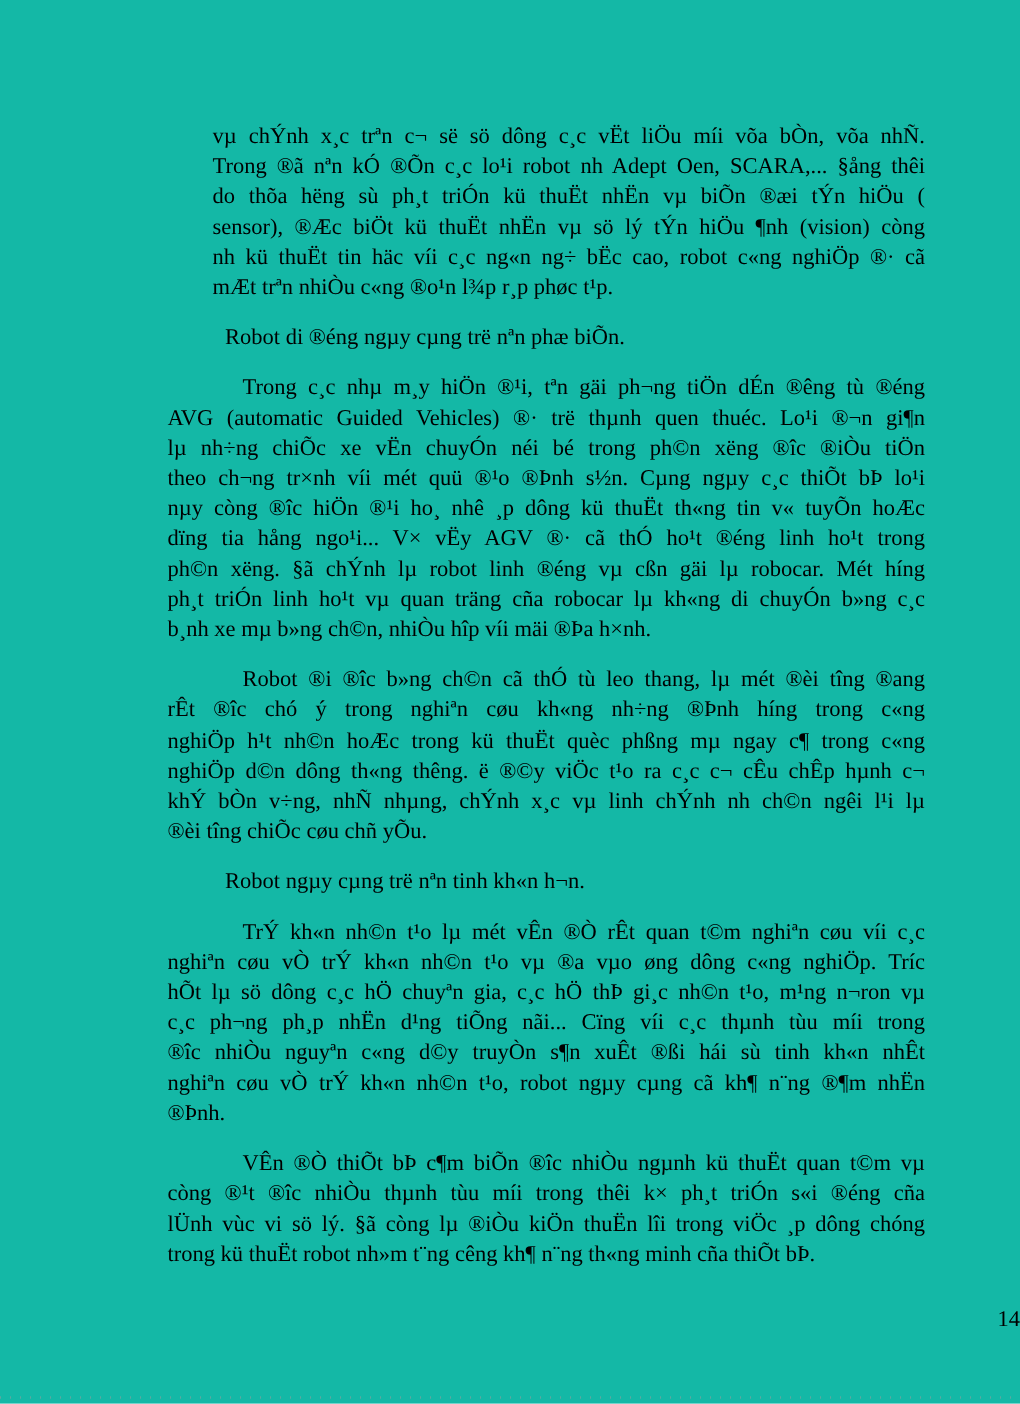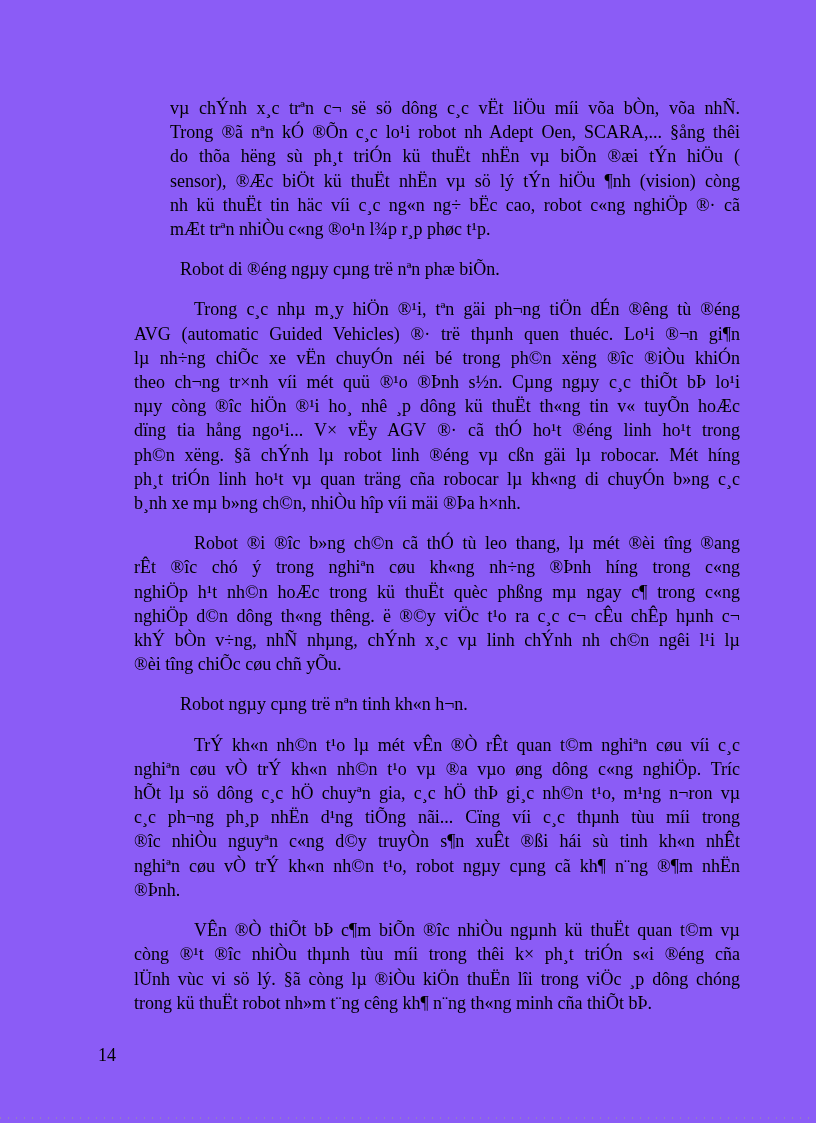--- a/index.html
+++ b/index.html
@@ -6,42 +6,42 @@
   html,body { background:#fff; }
   body {
     width:816px; height:1123px;
     font-family:"Liberation Serif","DejaVu Serif",serif;
     color:#000;
     position:relative;
     overflow:hidden;
   }
   .page {
     position:absolute; inset:0;
-    background:#8b5cf6;
+    background:#14b8a6;
   }
   .textblock {
     position:absolute;
     left:134px; top:96px; width:606px;
     font-size:18px; line-height:24.2px;
   }
   .para { margin-bottom:16px; }
   .para-continuation { margin-left:36px; }
   .ln {
     text-align:justify;
     text-align-last:justify;
     white-space:normal;
     overflow:hidden;
   }
   .ln.last { text-align-last:left; }
   .ln.first-indent { text-indent:60px; }
   .single { padding-left:46px; }
   .footer {
     position:absolute;
     left:98px; right:0; top:1043px;
-    text-align:left;
+    text-align:right;
     font-size:18px; line-height:24px;
   }
   .page-break {
     position:absolute;
     left:0; right:0; bottom:4px; height:2px;
     background:repeating-linear-gradient(to right, #9a9a9a 0 1px, transparent 1px 8px);
     opacity:0.55;
   }
 </style>
 </head>
@@ -60,21 +60,21 @@
       <div class="ln last">mÆt trªn nhiÒu c«ng ®o¹n l¾p r¸p phøc t¹p.</div>
     </div>
 
     <div class="para">
       <div class="ln last single">Robot di ®éng ngµy cµng trë nªn phæ biÕn.</div>
     </div>
 
     <div class="para">
       <div class="ln first-indent">Trong c¸c nhµ m¸y hiÖn ®¹i, tªn gäi  ph¬ng  tiÖn dÉn ®êng  tù ®éng</div>
       <div class="ln">AVG (automatic Guided Vehicles) ®·  trë thµnh quen thuéc. Lo¹i ®¬n gi¶n</div>
-      <div class="ln">lµ nh÷ng chiÕc xe vËn chuyÓn néi bé trong ph©n xëng  ®îc  ®iÒu khiÓn</div>
+      <div class="ln">lµ nh÷ng chiÕc xe vËn chuyÓn néi bé trong ph©n xëng  ®îc  ®iÒu tiÖn</div>
       <div class="ln">theo ch¬ng  tr×nh víi mét quü ®¹o ®Þnh s½n. Cµng ngµy c¸c thiÕt bÞ lo¹i</div>
       <div class="ln">nµy còng ®îc  hiÖn ®¹i ho¸ nhê ¸p dông kü thuËt th«ng tin v« tuyÕn hoÆc</div>
       <div class="ln">dïng tia hång ngo¹i... V× vËy AGV ®·  cã thÓ ho¹t ®éng linh ho¹t trong</div>
       <div class="ln">ph©n xëng.  §ã chÝnh lµ robot linh  ®éng vµ cßn gäi lµ robocar. Mét híng</div>
       <div class="ln">ph¸t triÓn linh ho¹t vµ quan träng cña robocar lµ kh«ng di chuyÓn b»ng c¸c</div>
       <div class="ln last">b¸nh xe mµ b»ng ch©n, nhiÒu hîp víi mäi ®Þa h×nh.</div>
     </div>
 
     <div class="para">
       <div class="ln first-indent">Robot ®i ®îc  b»ng ch©n cã thÓ tù leo thang, lµ mét ®èi tîng  ®ang</div>

